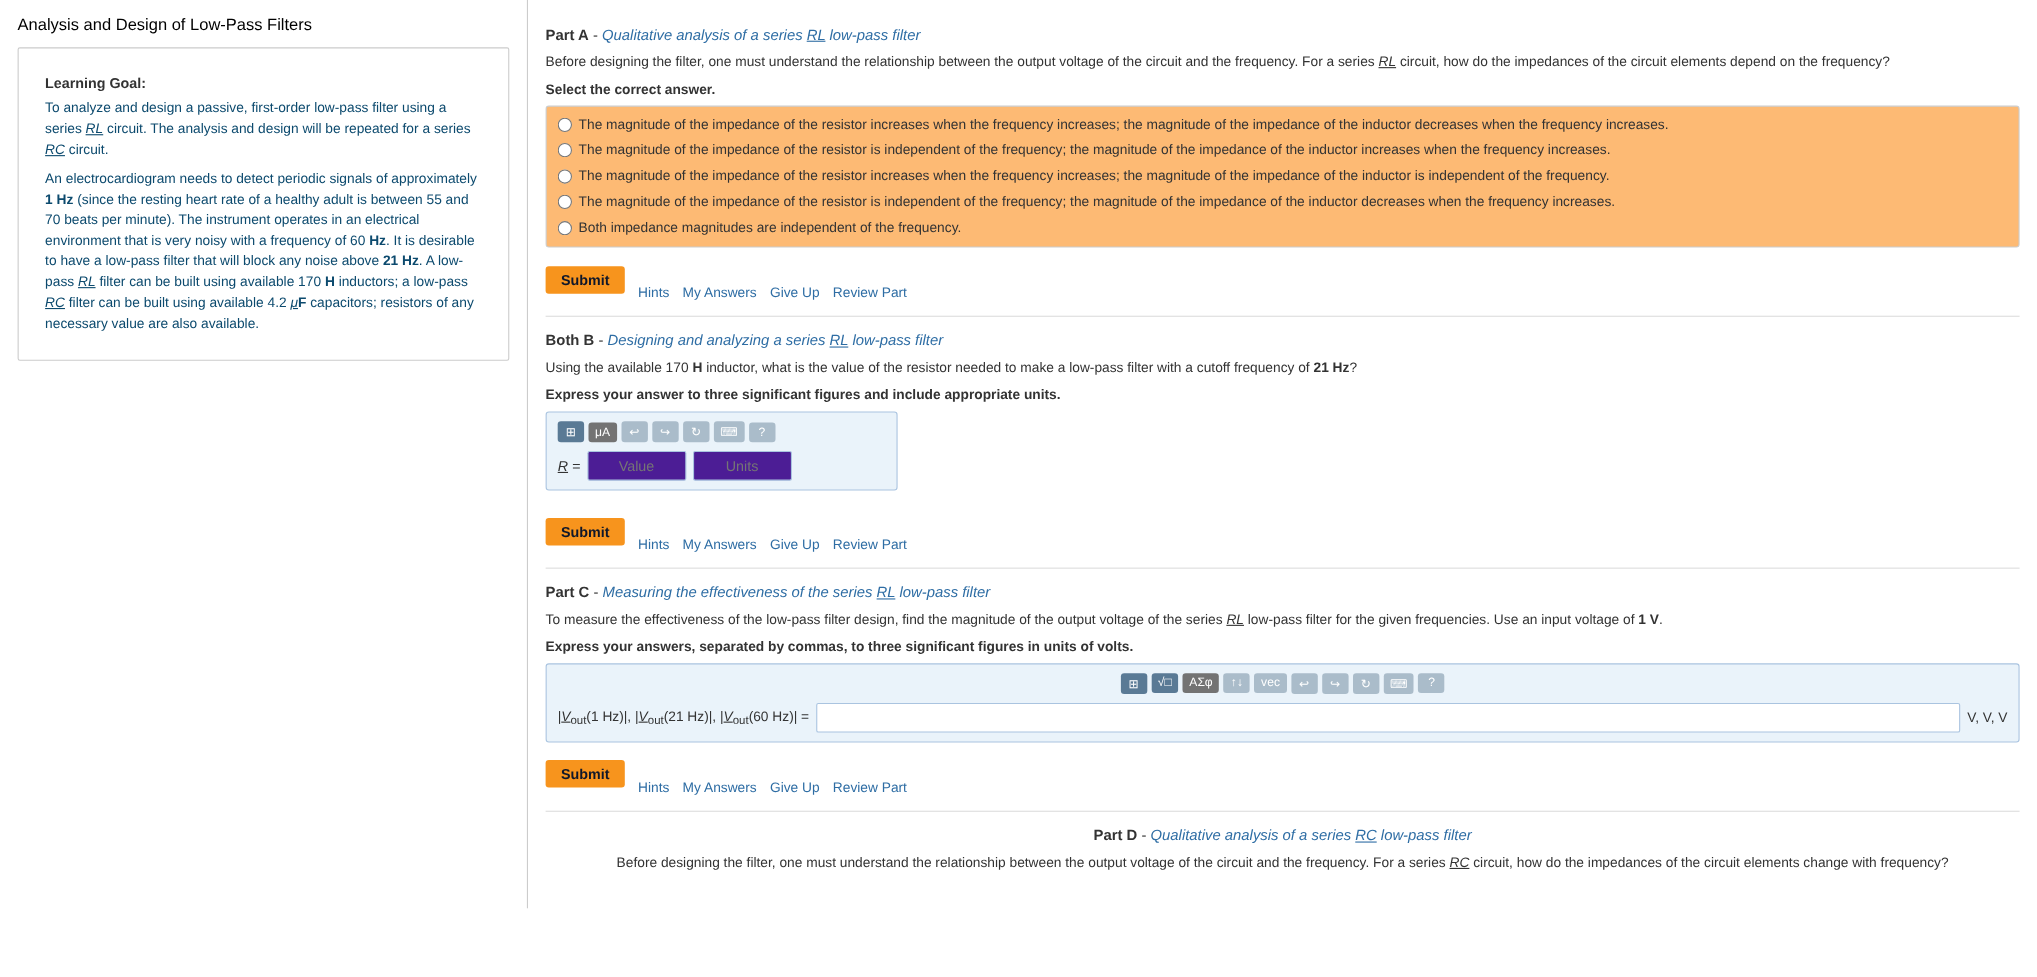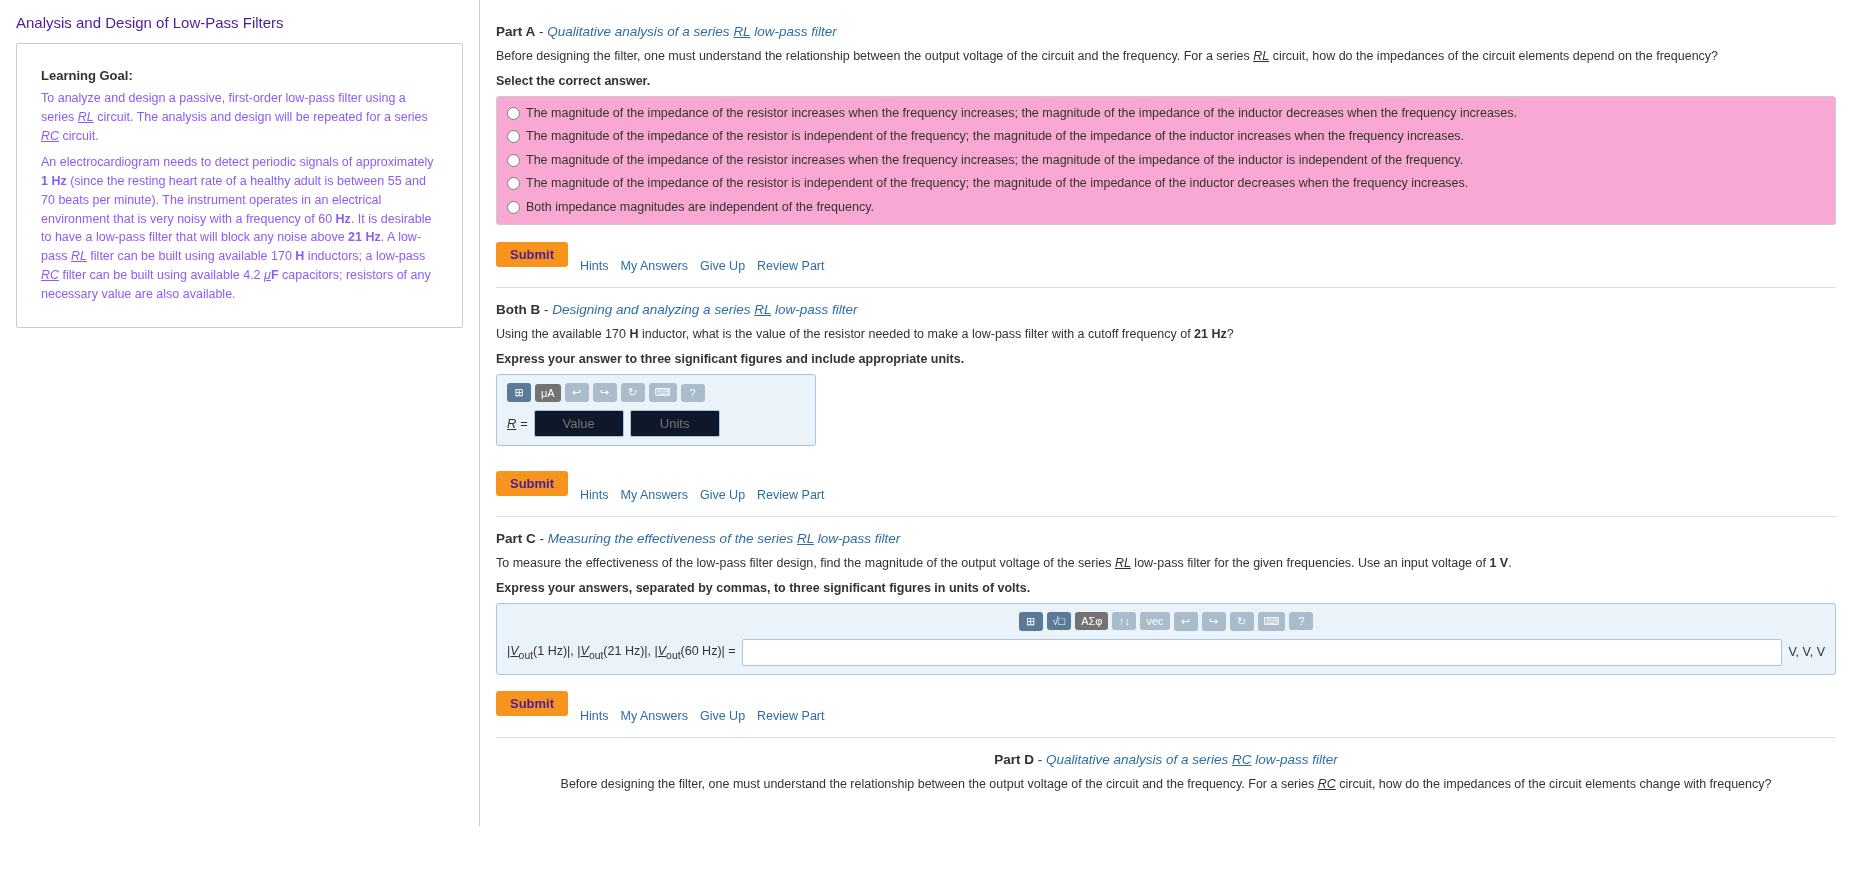--- a/index.html
+++ b/index.html
@@ -8,38 +8,38 @@
     
     .left-panel {
       width: 480px;
       min-width: 480px;
       padding: 14px 16px;
       border-right: 1px solid #ccc;
     }
     .left-panel h2 {
       font-size: 15px;
       font-weight: normal;
-      color: #4c1d95;
+      color: #000000;
       margin-bottom: 12px;
     }
     .learning-box {
       border: 1px solid #ccc;
       padding: 24px;
       border-radius: 2px;
     }
     .learning-box .goal-label {
       font-weight: bold;
       margin-bottom: 6px;
       font-size: 13px;
     }
     .learning-box p {
       font-size: 12.5px;
       line-height: 1.5;
       margin-bottom: 8px;
-      color: #8b5cf6;
+      color: #0c4a6e;
     }
     .learning-box p:last-child { margin-bottom: 0; }
     em { font-style: italic; text-decoration: underline; }
 
     
     .right-panel {
       flex: 1;
       padding: 10px 16px;
       overflow-y: auto;
     }
@@ -74,42 +74,42 @@
       font-size: 12.5px;
       margin-bottom: 8px;
     }
 
     
     .options-box {
       border: 1px solid #ccc;
       border-radius: 3px;
       padding: 8px 10px;
       margin-bottom: 10px;
-      background: #f9a8d4;
+      background: #fdba74;
     }
     .option-row {
       display: flex;
       align-items: flex-start;
       margin-bottom: 6px;
       gap: 6px;
     }
     .option-row:last-child { margin-bottom: 0; }
     .option-row input[type=radio] { margin-top: 2px; flex-shrink: 0; }
     .option-row label { font-size: 12.5px; line-height: 1.4; color: #333; }
 
     
     .submit-bar {
       display: flex;
       align-items: center;
       gap: 12px;
       margin-top: 8px;
     }
     .btn-submit {
       background: #f7941d;
-      color: #4c1d95;
+      color: #0f172a;
       border: none;
       border-radius: 3px;
       padding: 5px 14px;
       font-size: 13px;
       font-weight: bold;
       cursor: pointer;
     }
     .link-action {
       color: #2e6da4;
       text-decoration: none;
@@ -153,21 +153,21 @@
       display: flex;
       align-items: center;
       gap: 6px;
     }
     .math-label {
       font-style: italic;
       font-size: 13px;
     }
     .math-field {
       border: 1px solid #aac4e0;
-      background: #0f172a;
+      background: #4c1d95;
       padding: 5px 10px;
       font-size: 13px;
       color: #999;
       border-radius: 2px;
       width: 90px;
       text-align: center;
     }
 
     
     .math-input-container-large {

